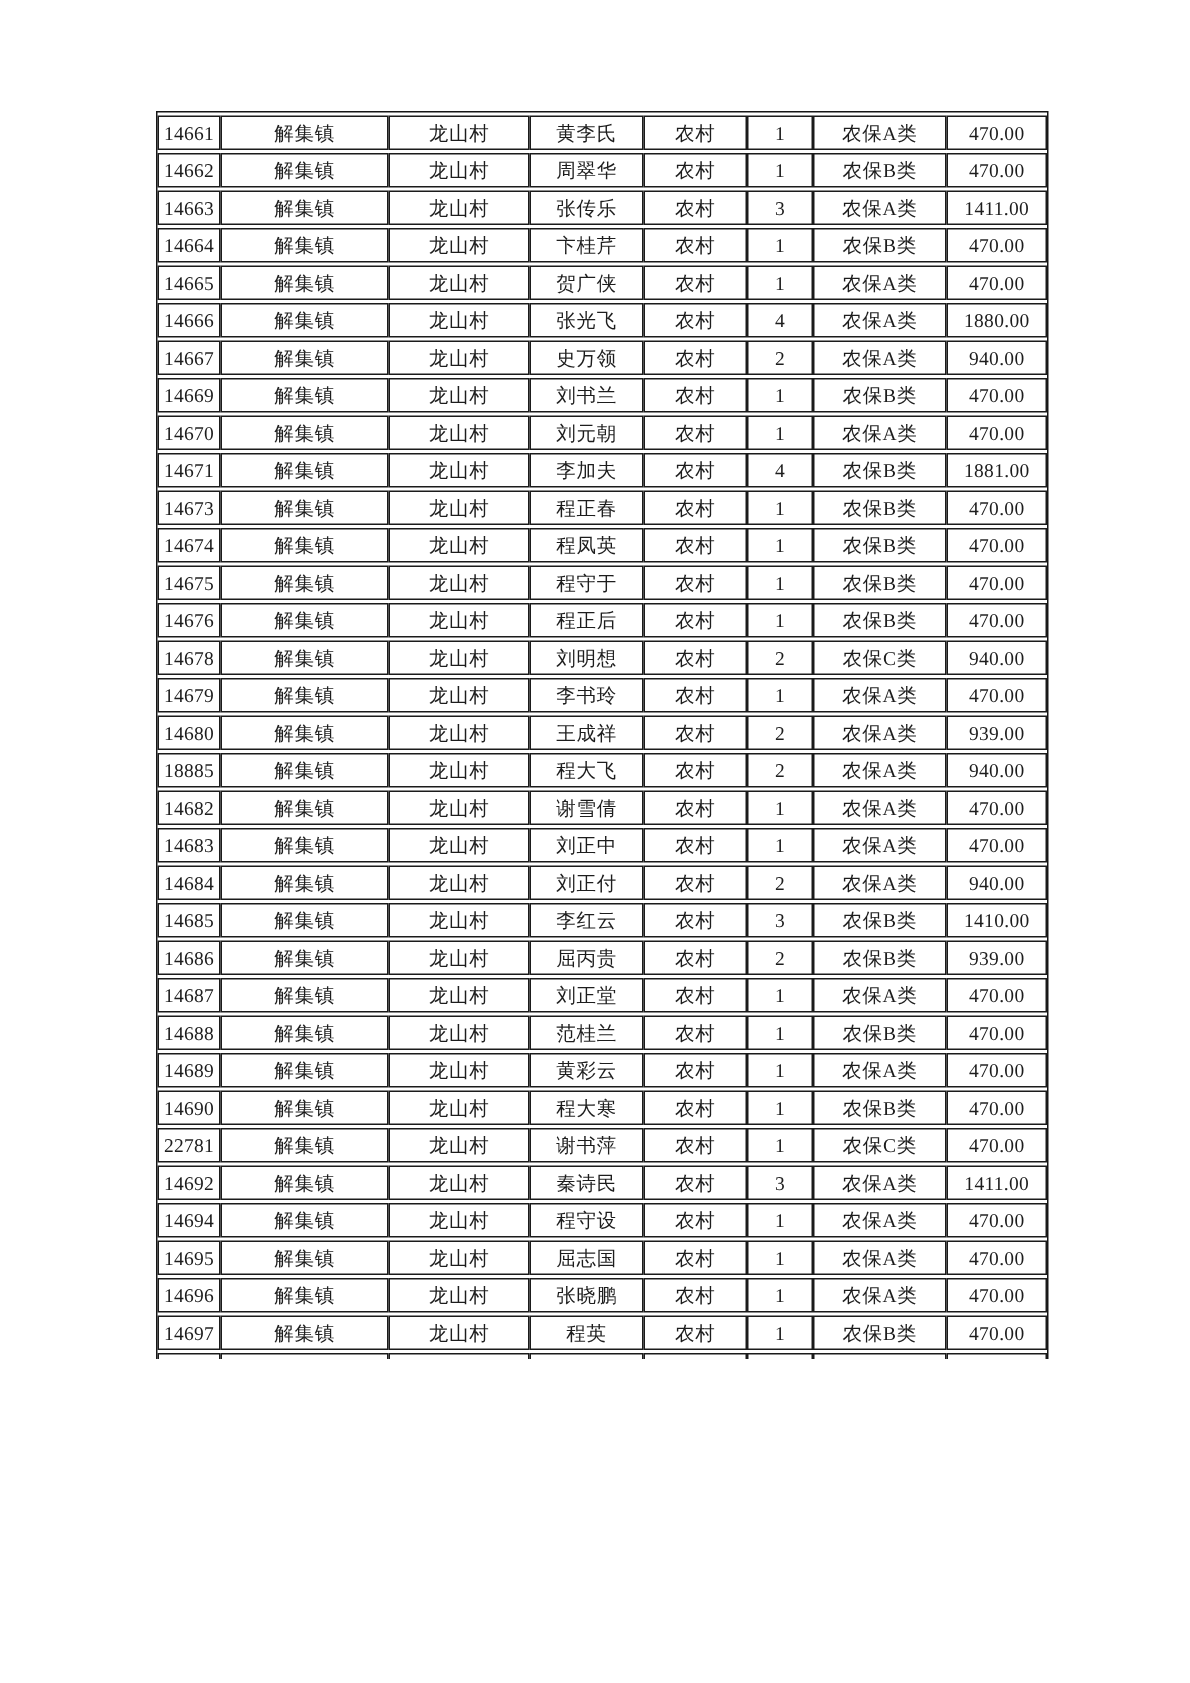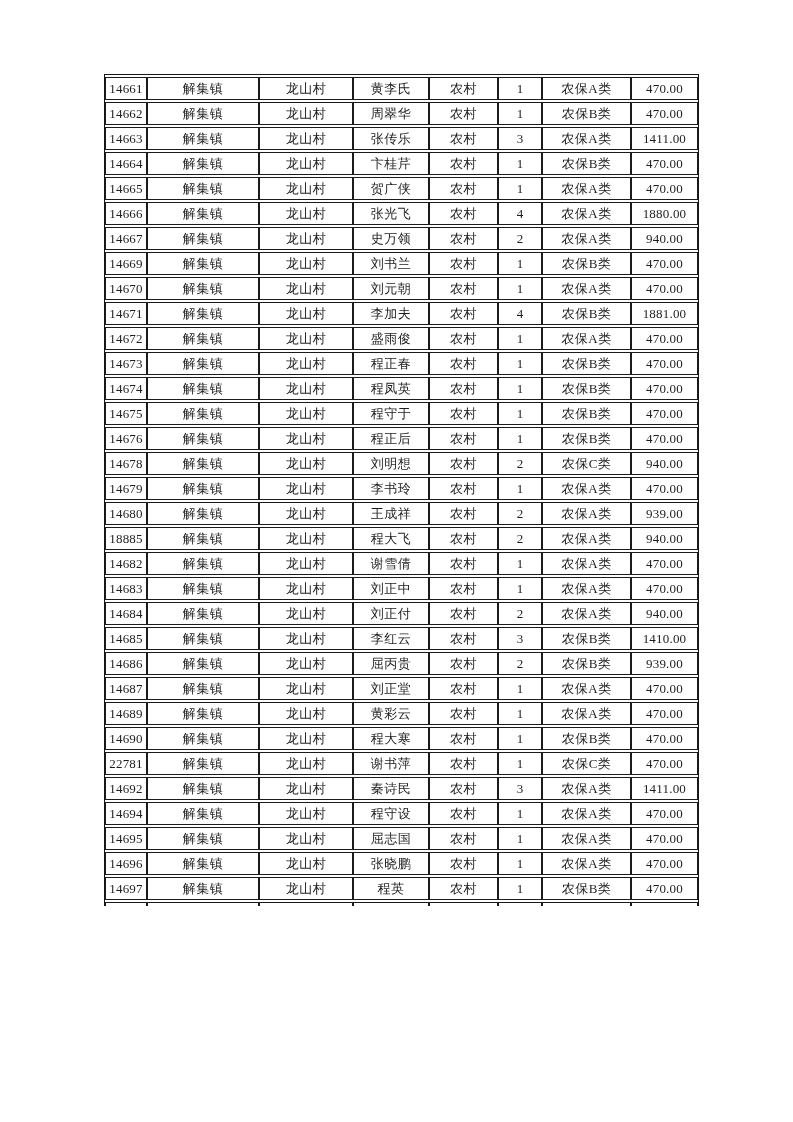--- a/index.html
+++ b/index.html
@@ -164,30 +164,20 @@
     <td class="num">14671</td>
     <td>解集镇</td>
     <td>龙山村</td>
     <td>李加夫</td>
     <td>农村</td>
     <td class="num">4</td>
     <td>农保B类</td>
     <td class="num">1881.00</td>
   </tr>
         <tr>
-    <td class="num">14672</td>
-    <td>解集镇</td>
-    <td>龙山村</td>
-    <td>盛雨俊</td>
-    <td>农村</td>
-    <td class="num">1</td>
-    <td>农保A类</td>
-    <td class="num">470.00</td>
-  </tr>
-        <tr>
     <td class="num">14673</td>
     <td>解集镇</td>
     <td>龙山村</td>
     <td>程正春</td>
     <td>农村</td>
     <td class="num">1</td>
     <td>农保B类</td>
     <td class="num">470.00</td>
   </tr>
         <tr>
@@ -311,20 +301,30 @@
     <td class="num">939.00</td>
   </tr>
         <tr>
     <td class="num">14687</td>
     <td>解集镇</td>
     <td>龙山村</td>
     <td>刘正堂</td>
     <td>农村</td>
     <td class="num">1</td>
     <td>农保A类</td>
+    <td class="num">470.00</td>
+  </tr>
+        <tr>
+    <td class="num">14688</td>
+    <td>解集镇</td>
+    <td>龙山村</td>
+    <td>范桂兰</td>
+    <td>农村</td>
+    <td class="num">1</td>
+    <td>农保B类</td>
     <td class="num">470.00</td>
   </tr>
         <tr>
     <td class="num">14689</td>
     <td>解集镇</td>
     <td>龙山村</td>
     <td>黄彩云</td>
     <td>农村</td>
     <td class="num">1</td>
     <td>农保A类</td>

